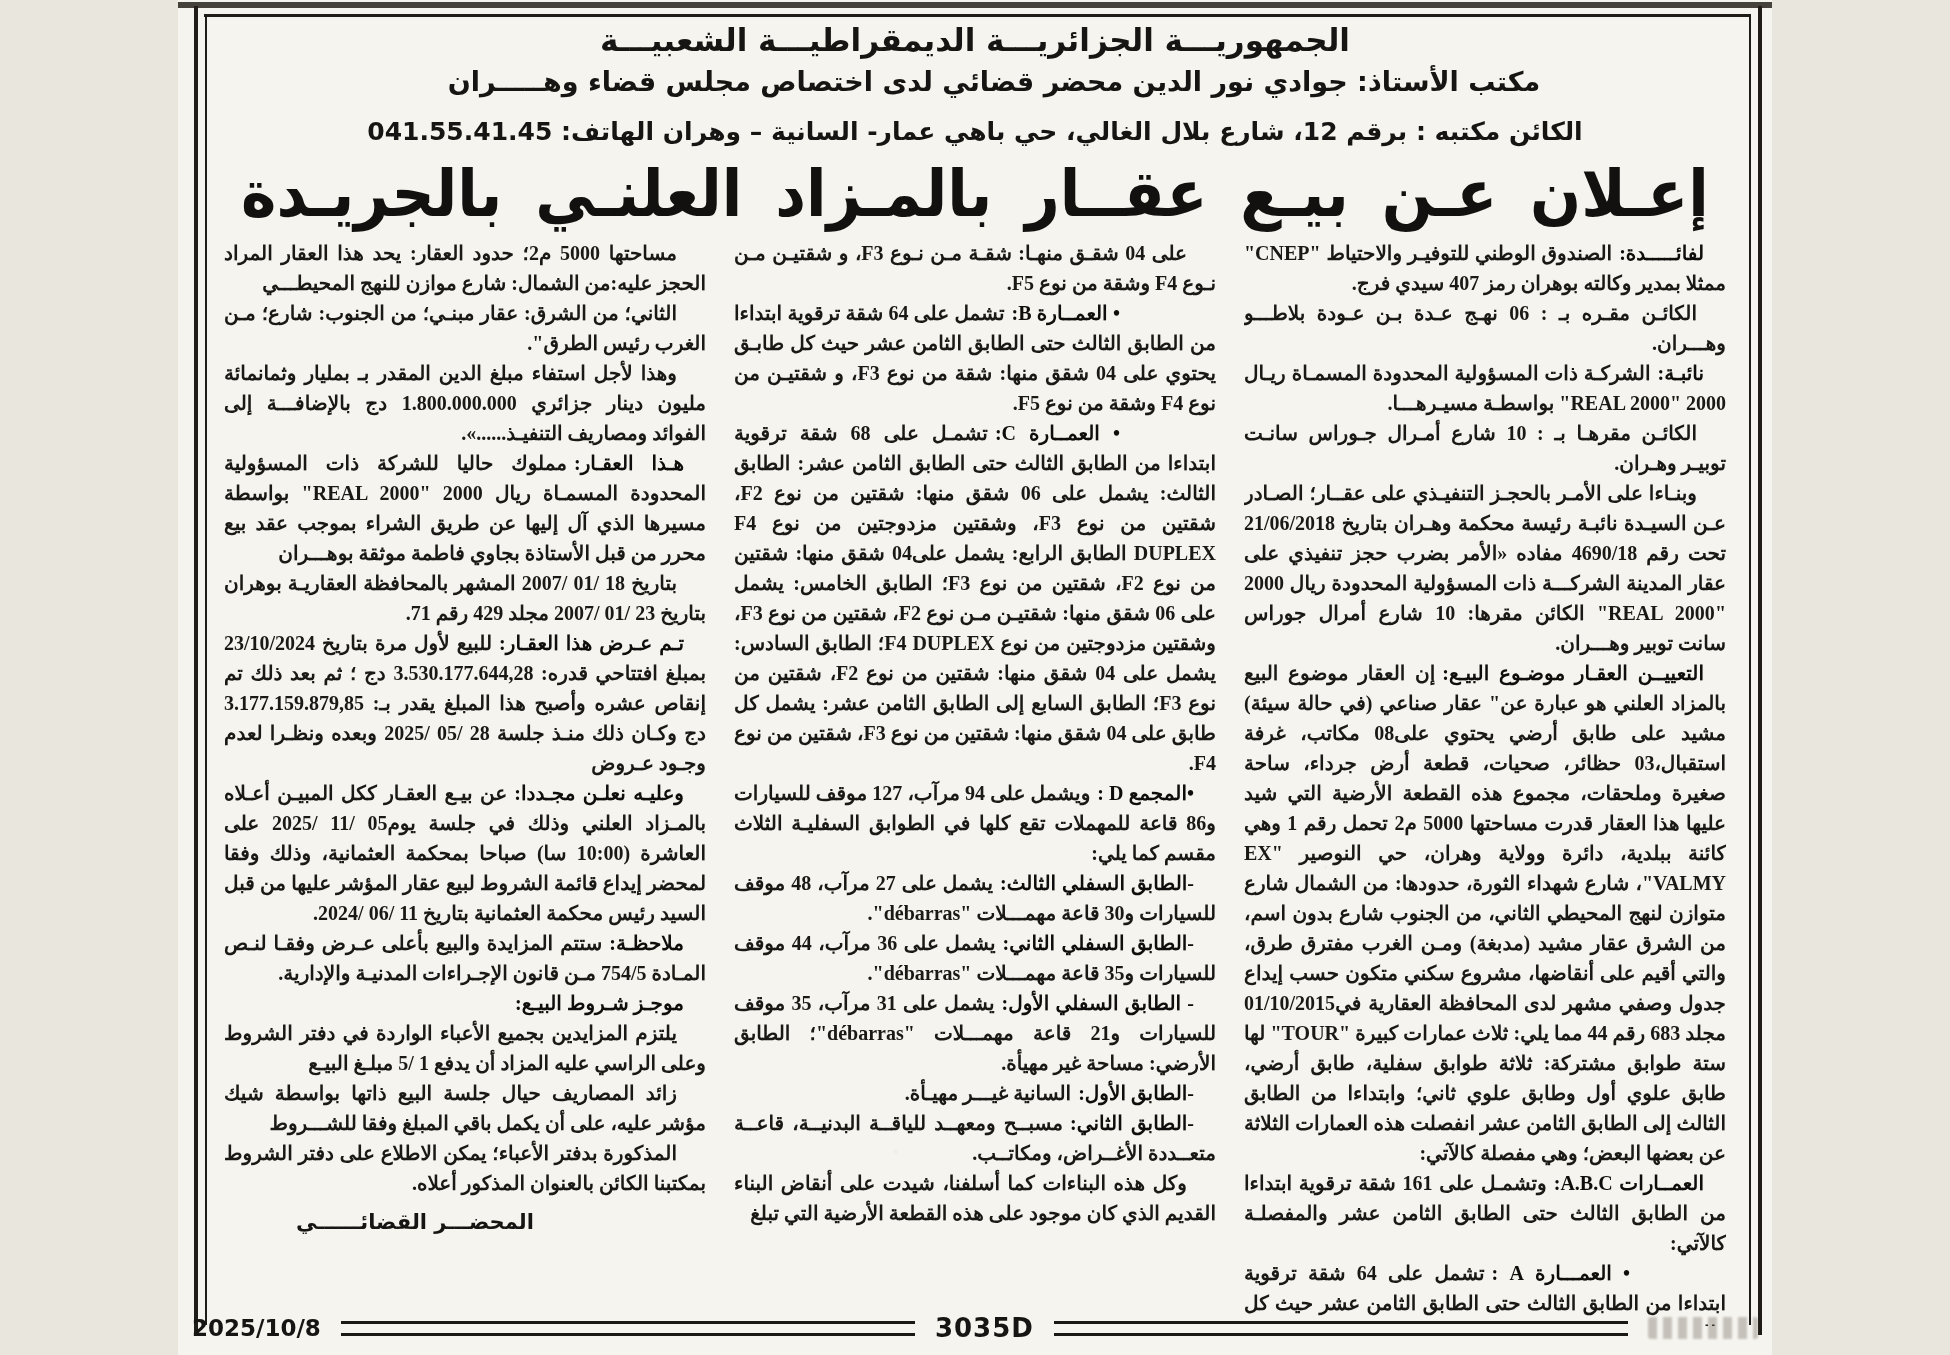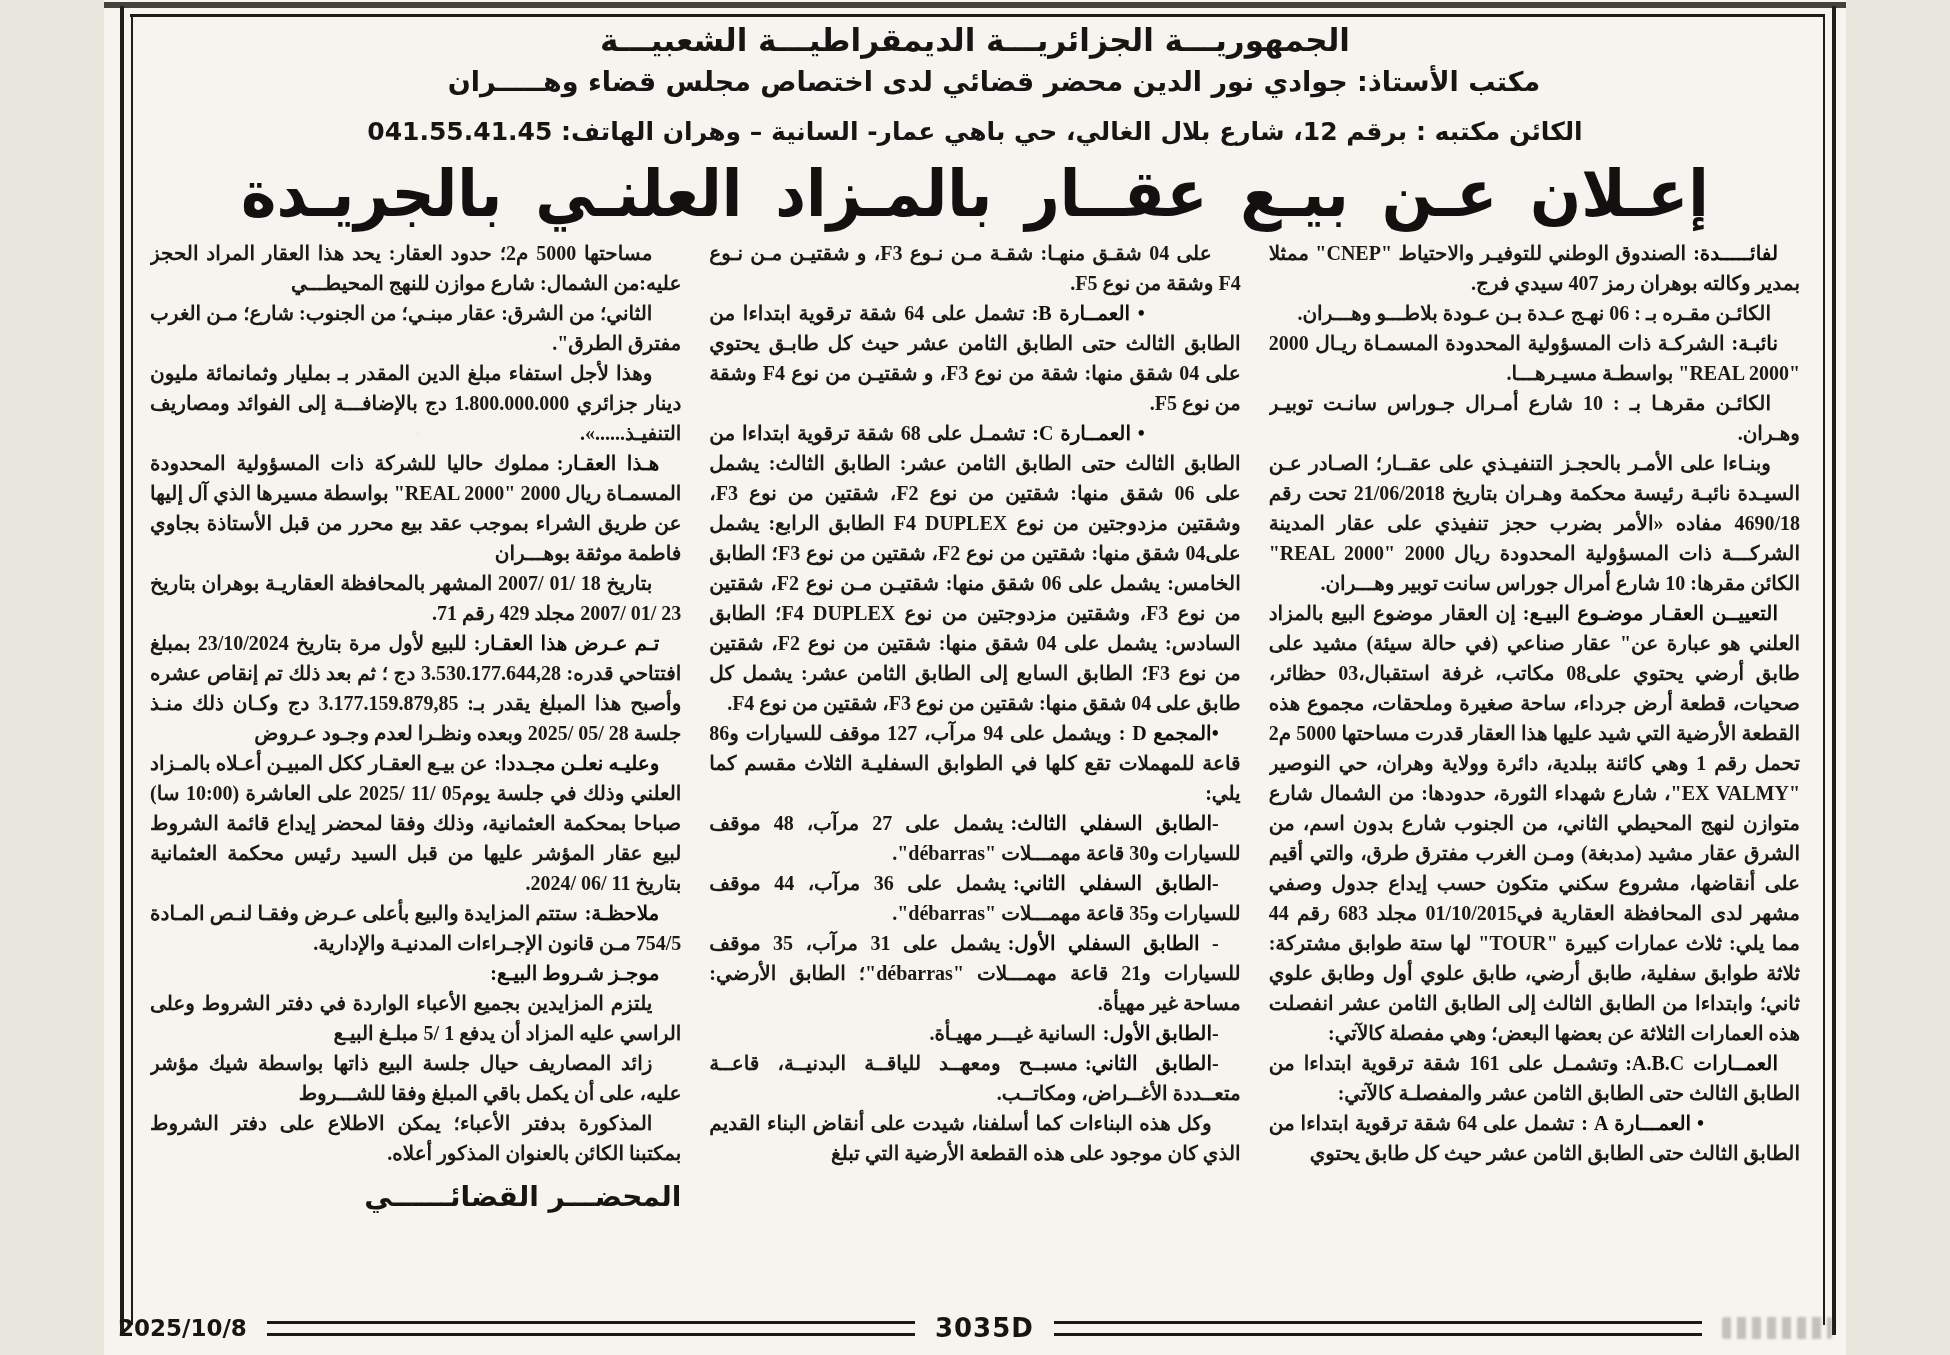--- a/index.html
+++ b/index.html
@@ -1,18 +1,18 @@
 <!DOCTYPE html>
 <html lang="ar"><head>
 <meta charset="utf-8">
 <style>
   html,body{margin:0;padding:0;background:#e9e6de;}
   .page{
     position:relative;
-    width:1742px;height:1355px;
+    width:1594px;height:1355px;
     margin:0 auto;
     background:
       radial-gradient(circle at 18% 32%, rgba(0,0,0,0.025) 0 2px, transparent 3px),
       radial-gradient(circle at 72% 64%, rgba(0,0,0,0.03) 0 1px, transparent 2px),
       radial-gradient(circle at 45% 85%, rgba(0,0,0,0.02) 0 2px, transparent 3px),
       #f6f4ee;
     color:#171513;
     font-family:"DejaVu Sans", sans-serif;
     overflow:hidden;
   }
@@ -46,21 +46,21 @@
   }
   .col{flex:1;overflow:hidden;text-align:justify;direction:rtl;}
   .para{
     margin:0;text-indent:22px;
     font-size:20px;line-height:30px;font-weight:700;color:#1b1915;font-family:Liberation Serif, serif;
   }
   .para.bullet{text-indent:96px;}
   .lead{font-weight:700;margin-left:7px;color:#0f0e0c;}
   .sig{
     margin-top:12px;padding-left:72px;
-    font-size:28px;font-weight:700;text-align:right;direction:rtl;
+    font-size:21px;font-weight:700;text-align:left;direction:rtl;
     letter-spacing:1px;
   }
 
   footer{
     position:absolute;left:14px;right:14px;bottom:12px;
     display:flex;align-items:center;gap:20px;direction:ltr;
   }
   .pub-date{font-weight:700;font-size:23px;white-space:nowrap;}
   .rule{flex:1;height:9px;border-top:3px solid #1b1916;border-bottom:3px solid #1b1916;}
   .ref-num{font-weight:700;font-size:26px;letter-spacing:1px;white-space:nowrap;}
@@ -111,21 +111,21 @@
       <p class="para"><strong class="lead">-الطابق السفلي الثالث:</strong><span>يشمل على 27 مرآب، 48 موقف للسيارات و30 قاعة مهمـــلات "débarras".</span></p>
       <p class="para"><strong class="lead">-الطابق السفلي الثاني:</strong><span>يشمل على 36 مرآب، 44 موقف للسيارات و35 قاعة مهمـــلات "débarras".</span></p>
       <p class="para"><strong class="lead">- الطابق السفلي الأول:</strong><span>يشمل على 31 مرآب، 35 موقف للسيارات و21 قاعة مهمـــلات "débarras"؛ الطابق الأرضي: مساحة غير مهيأة.</span></p>
       <p class="para"><strong class="lead">-الطابق الأول:</strong><span>السانية غيـــر مهيـأة.</span></p>
       <p class="para"><strong class="lead">-الطابق الثاني:</strong><span>مسبــح ومعهــد للياقــة البدنيــة، قاعــة متعــددة الأغــراض، ومكاتــب.</span></p>
       <p class="para"><strong class="lead"></strong><span>وكل هذه البناءات كما أسلفنا، شيدت على أنقاض البناء القديم الذي كان موجود على هذه القطعة الأرضية التي تبلغ</span></p>
     </section>
 
     <section class="col">
       <p class="para"><strong class="lead"></strong><span>مساحتها 5000 م2؛ حدود العقار: يحد هذا العقار المراد الحجز عليه:من الشمال: شارع موازن للنهج المحيطـــي</span></p>
-      <p class="para"><strong class="lead"></strong><span>الثاني؛ من الشرق: عقار مبنـي؛ من الجنوب: شارع؛ مـن الغرب مفترق الطرق".</span></p>
+      <p class="para"><strong class="lead"></strong><span>الثاني؛ من الشرق: عقار مبنـي؛ من الجنوب: شارع؛ مـن الغرب رئيس الطرق".</span></p>
       <p class="para"><strong class="lead"></strong><span>وهذا لأجل استفاء مبلغ الدين المقدر بـ بمليار وثمانمائة مليون دينار جزائري 1.800.000.000 دج بالإضافـــة إلى الفوائد ومصاريف التنفيـذ......».</span></p>
       <p class="para"><strong class="lead">هـذا العقـار:</strong><span>مملوك حاليا للشركة ذات المسؤولية المحدودة المسمـاة ريال 2000 "REAL 2000" بواسطة مسيرها الذي آل إليها عن طريق الشراء بموجب عقد بيع محرر من قبل الأستاذة بجاوي فاطمة موثقة بوهـــران</span></p>
       <p class="para"><strong class="lead"></strong><span>بتاريخ 18 /01 /2007 المشهر بالمحافظة العقاريـة بوهران بتاريخ 23 /01 /2007 مجلد 429 رقم 71.</span></p>
       <p class="para"><strong class="lead">تـم عـرض هذا العقـار:</strong><span>للبيع لأول مرة بتاريخ 23/10/2024 بمبلغ افتتاحي قدره: 3.530.177.644,28 دج ؛ ثم بعد ذلك تم إنقاص عشره وأصبح هذا المبلغ يقدر بـ: 3.177.159.879,85 دج وكـان ذلك منـذ جلسة 28 /05 /2025 وبعده ونظـرا لعدم وجـود عـروض</span></p>
       <p class="para"><strong class="lead">وعليـه نعلـن مجـددا:</strong><span>عن بيـع العقـار ككل المبيـن أعـلاه بالمـزاد العلني وذلك في جلسة يوم05 /11 /2025 على العاشرة (10:00 سا) صباحا بمحكمة العثمانية، وذلك وفقا لمحضر إيداع قائمة الشروط لبيع عقار المؤشر عليها من قبل السيد رئيس محكمة العثمانية بتاريخ 11 /06 /2024.</span></p>
       <p class="para"><strong class="lead">ملاحظـة:</strong><span>ستتم المزايدة والبيع بأعلى عـرض وفقـا لنـص المـادة 754/5 مـن قانون الإجـراءات المدنيـة والإدارية.</span></p>
       <p class="para"><strong class="lead">موجـز شـروط البيـع:</strong><span></span></p>
       <p class="para"><strong class="lead"></strong><span>يلتزم المزايدين بجميع الأعباء الواردة في دفتر الشروط وعلى الراسي عليه المزاد أن يدفع 1 /5 مبلـغ البيـع</span></p>
       <p class="para"><strong class="lead"></strong><span>زائد المصاريف حيال جلسة البيع ذاتها بواسطة شيك مؤشر عليه، على أن يكمل باقي المبلغ وفقا للشـــروط</span></p>
       <p class="para"><strong class="lead"></strong><span>المذكورة بدفتر الأعباء؛ يمكن الاطلاع على دفتر الشروط بمكتبنا الكائن بالعنوان المذكور أعلاه.</span></p>

